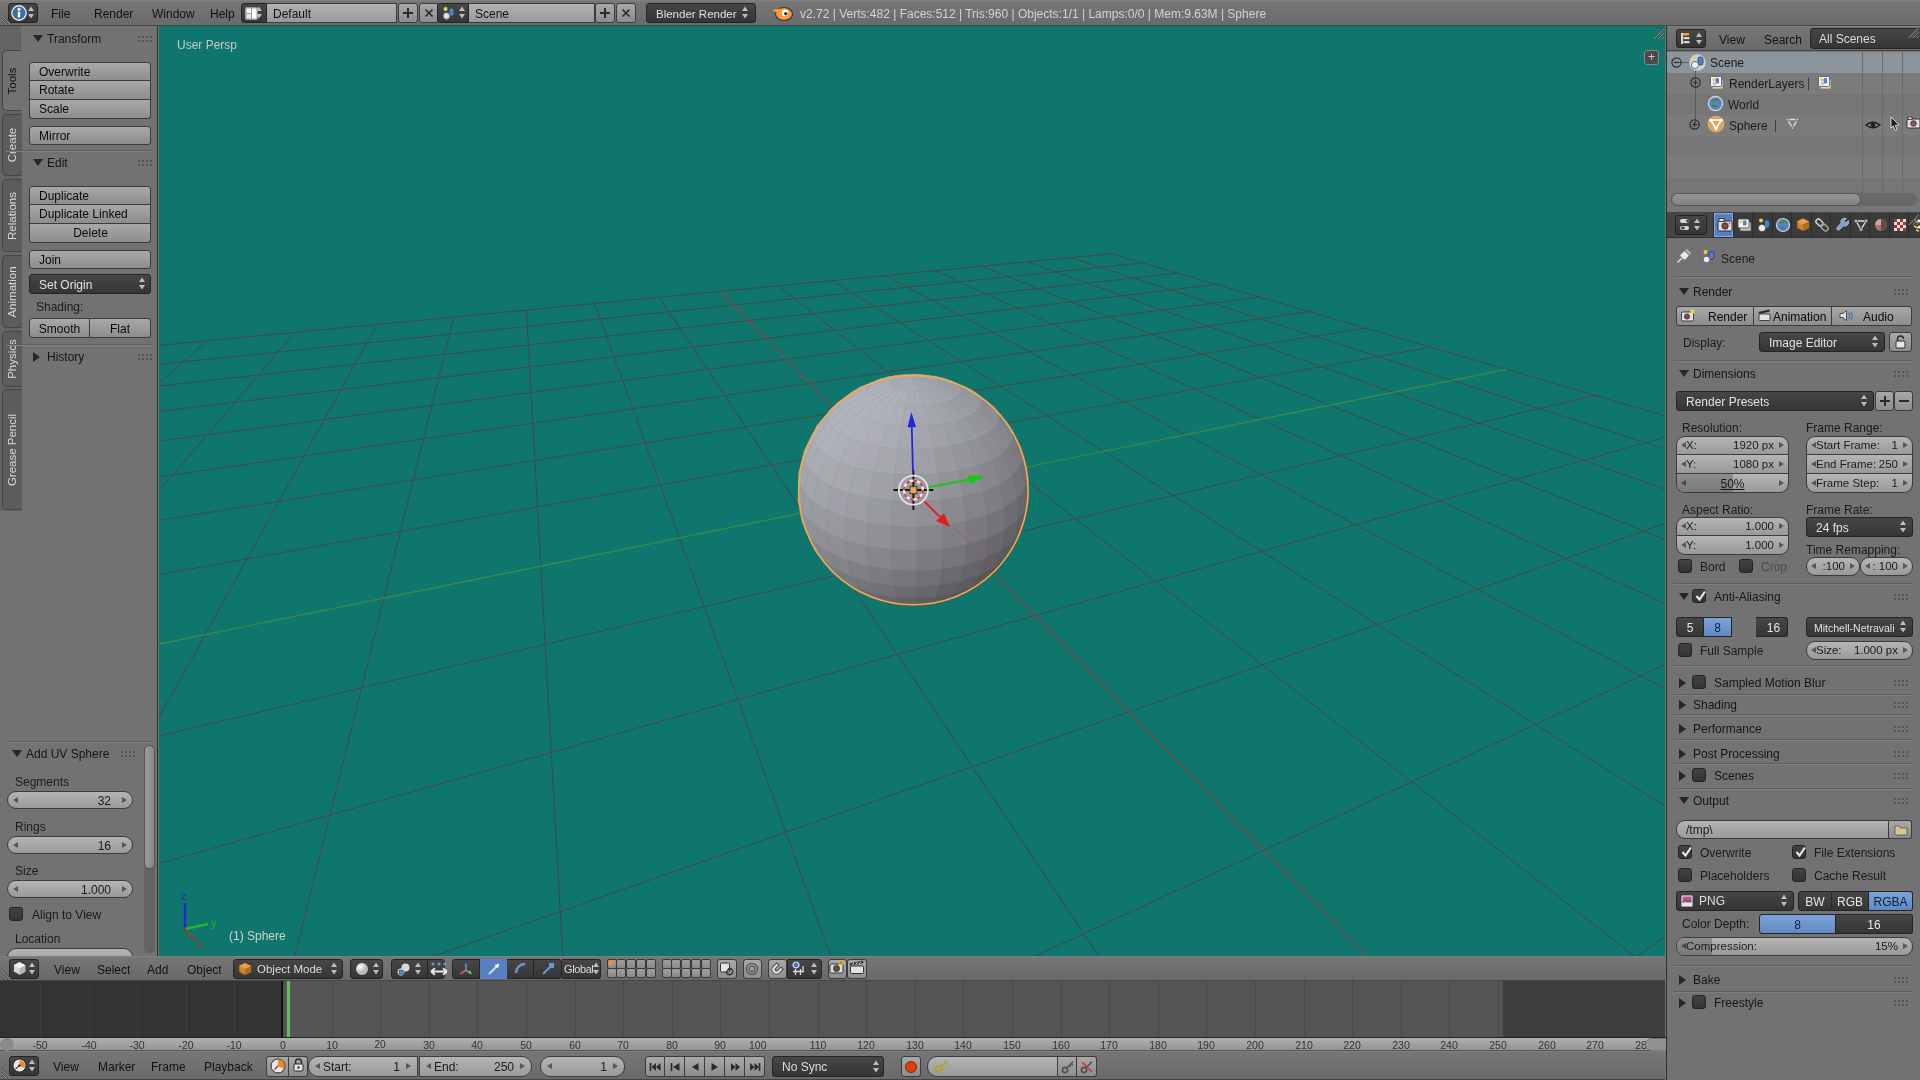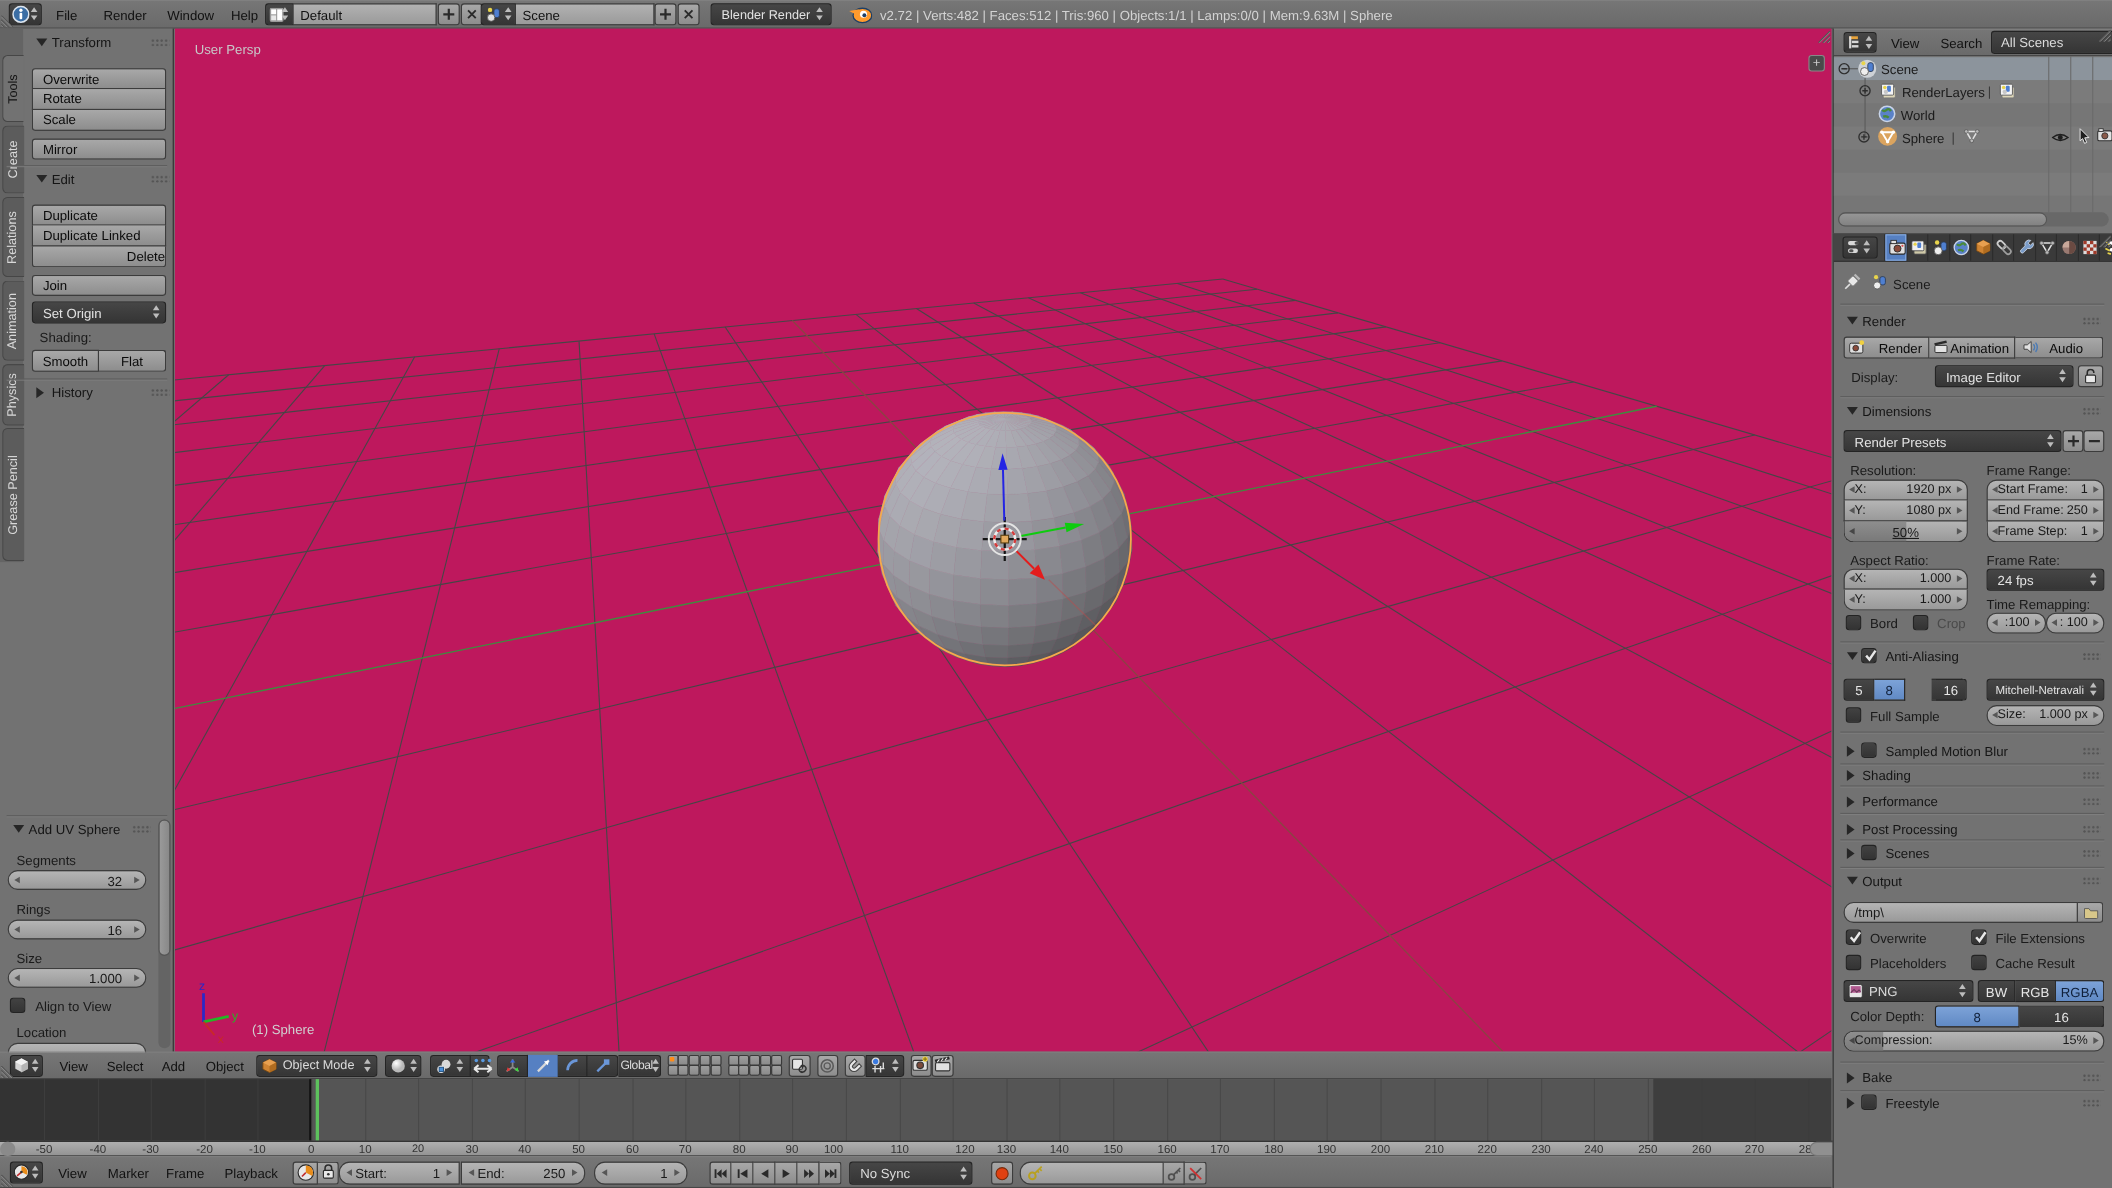--- a/index.html
+++ b/index.html
@@ -122,21 +122,21 @@
 <div class="abs btn" style="left:29px;top:62px;width:122px;height:19px;border-radius:3px 3px 0 0;padding-top:2px;text-align:left;padding-left:9px;">Overwrite</div>
 <div class="abs btn" style="left:29px;top:81px;width:122px;height:19px;border-radius:0;border-top:none;padding-top:2px;text-align:left;padding-left:9px;">Rotate</div>
 <div class="abs btn" style="left:29px;top:100px;width:122px;height:19px;border-radius:0 0 3px 3px;border-top:none;padding-top:2px;text-align:left;padding-left:9px;">Scale</div>
 <div class="abs btn" style="left:29px;top:126px;width:122px;height:19px;border-radius:3px;text-align:left;padding:2px 0 0 9px;">Mirror</div>
 <div class="sep" style="top:150px;width:146px;"></div>
 <div class="abs tri-d" style="left:33px;top:159px;"></div>
 <div class="abs phdr" style="left:47px;top:156px;">Edit</div>
 <div class="abs grip" style="left:137px;top:159px;"></div>
 <div class="abs btn" style="left:29px;top:186px;width:122px;height:19px;border-radius:3px 3px 0 0;padding-top:2px;text-align:left;padding-left:9px;">Duplicate</div>
 <div class="abs btn" style="left:29px;top:205px;width:122px;height:19px;border-radius:0;border-top:none;padding-top:2px;text-align:left;padding-left:9px;">Duplicate Linked</div>
-<div class="abs btn" style="left:29px;top:224px;width:122px;height:19px;border-radius:0 0 3px 3px;border-top:none;padding-top:2px;text-align:right;padding-left:1px;">Delete</div>
+<div class="abs btn" style="left:29px;top:224px;width:122px;height:19px;border-radius:0 0 3px 3px;border-top:none;padding-top:2px;text-align:center;padding-left:1px;">Delete</div>
 <div class="abs btn" style="left:29px;top:250px;width:122px;height:19px;border-radius:3px;text-align:left;padding:2px 0 0 9px;">Join</div>
 <div class="abs dk" style="left:29px;top:274px;width:122px;height:20px;padding:3px 0 0 9px;">Set Origin</div>
 <svg class="abs" style="left:138px;top:277px;" width="8" height="13" viewBox="0 0 8 13">
     <path d="M1 5 L4 0.5 L7 5 Z" fill="#bdbdbd"></path>
     <path d="M1 8 L4 12.5 L7 8 Z" fill="#bdbdbd"></path>
   </svg>
 <div class="abs lbl" style="left:36px;top:300px;">Shading:</div>
 <div class="abs btn" style="left:29px;top:318px;width:61px;height:20px;border-radius:3px 0 0 3px;padding-top:3px;">Smooth</div>
 <div class="abs btn" style="left:90px;top:318px;width:61px;height:20px;border-radius:0 3px 3px 0;border-left:none;padding-top:3px;">Flat</div>
 <div class="sep" style="top:344px;width:146px;"></div>
@@ -161,21 +161,21 @@
 <div class="abs pill" style="left:7px;top:880px;width:126px;height:18px;"></div>
 <div class="sm-arr-l" style="left:13px;top:886px;"></div>
 <div class="sm-arr-r" style="left:122px;top:886px;"></div>
 <div class="abs lbl" style="left:7px;top:883px;width:104px;text-align:right;">1.000</div>
 <span class="abs chk" style="left:9px;top:907px;"></span>
 <div class="abs lbl" style="left:32px;top:908px;">Align to View</div>
 <div class="abs lbl" style="left:15px;top:932px;">Location</div>
 <div class="abs pill" style="left:7px;top:948px;width:126px;height:18px;"></div>
 <div class="abs" style="left:144px;top:745px;width:11px;height:208px;background:#646464;border-radius:6px;"></div>
 <div class="abs" style="left:144px;top:745px;width:11px;height:124px;background:linear-gradient(90deg,#9a9a9a,#888);border:1px solid #555;border-radius:6px;"></div>
-<div class="abs" style="left:159px;top:26px;width:1506px;height:930px;background:#be185d;overflow:hidden;">
+<div class="abs" style="left:159px;top:26px;width:1506px;height:930px;background:#0f766e;overflow:hidden;">
     <svg width="1506" height="930" style="position:absolute;left:0;top:0;">
       <g stroke="#464646" stroke-width="1">
         <line x1="-44.3" y1="323.7" x2="952.6" y2="227.7"></line>
         <line x1="-44.3" y1="323.7" x2="-11677.7" y2="8238.6"></line>
         <line x1="-77.5" y1="346.3" x2="983.8" y2="236.9"></line>
         <line x1="48.9" y1="314.7" x2="-9179.1" y2="8238.6"></line>
         <line x1="-116.7" y1="373.0" x2="1018.6" y2="247.1"></line>
         <line x1="136.2" y1="306.3" x2="-6680.5" y2="8238.6"></line>
         <line x1="-163.8" y1="405.0" x2="1057.3" y2="258.4"></line>
         <line x1="218.0" y1="298.4" x2="-4182.0" y2="8238.6"></line>
@@ -649,21 +649,21 @@
     <div class="abs" style="left:360px;top:1px;width:40px;text-align:center;color:#333;font-size:10px;">20</div>
     <div class="abs" style="left:409px;top:1px;width:40px;text-align:center;color:#333;font-size:10.5px;">30</div>
     <div class="abs" style="left:457px;top:1px;width:40px;text-align:center;color:#333;font-size:10.5px;">40</div>
     <div class="abs" style="left:506px;top:1px;width:40px;text-align:center;color:#333;font-size:10.5px;">50</div>
     <div class="abs" style="left:555px;top:1px;width:40px;text-align:center;color:#333;font-size:10.5px;">60</div>
     <div class="abs" style="left:603px;top:1px;width:40px;text-align:center;color:#333;font-size:10.5px;">70</div>
     <div class="abs" style="left:652px;top:1px;width:40px;text-align:center;color:#333;font-size:10.5px;">80</div>
     <div class="abs" style="left:700px;top:1px;width:40px;text-align:center;color:#333;font-size:10.5px;">90</div>
     <div class="abs" style="left:749px;top:1px;width:40px;color:#333;font-size:10.5px;">100</div>
     <div class="abs" style="left:798px;top:1px;width:40px;text-align:center;color:#333;font-size:10.5px;">110</div>
-    <div class="abs" style="left:846px;top:1px;width:40px;text-align:right;color:#333;font-size:10.5px;">120</div>
+    <div class="abs" style="left:846px;top:1px;width:40px;text-align:center;color:#333;font-size:10.5px;">120</div>
     <div class="abs" style="left:895px;top:1px;width:40px;text-align:center;color:#333;font-size:10.5px;">130</div>
     <div class="abs" style="left:943px;top:1px;width:40px;text-align:center;color:#333;font-size:10.5px;">140</div>
     <div class="abs" style="left:992px;top:1px;width:40px;text-align:center;color:#333;font-size:10.5px;">150</div>
     <div class="abs" style="left:1041px;top:1px;width:40px;text-align:center;color:#333;font-size:10.5px;">160</div>
     <div class="abs" style="left:1089px;top:1px;width:40px;text-align:center;color:#333;font-size:10.5px;">170</div>
     <div class="abs" style="left:1138px;top:1px;width:40px;text-align:center;color:#333;font-size:10.5px;">180</div>
     <div class="abs" style="left:1186px;top:1px;width:40px;text-align:center;color:#333;font-size:10.5px;">190</div>
     <div class="abs" style="left:1235px;top:1px;width:40px;text-align:center;color:#333;font-size:10.5px;">200</div>
     <div class="abs" style="left:1284px;top:1px;width:40px;text-align:center;color:#333;font-size:10.5px;">210</div>
     <div class="abs" style="left:1332px;top:1px;width:40px;text-align:center;color:#333;font-size:10.5px;">220</div>

